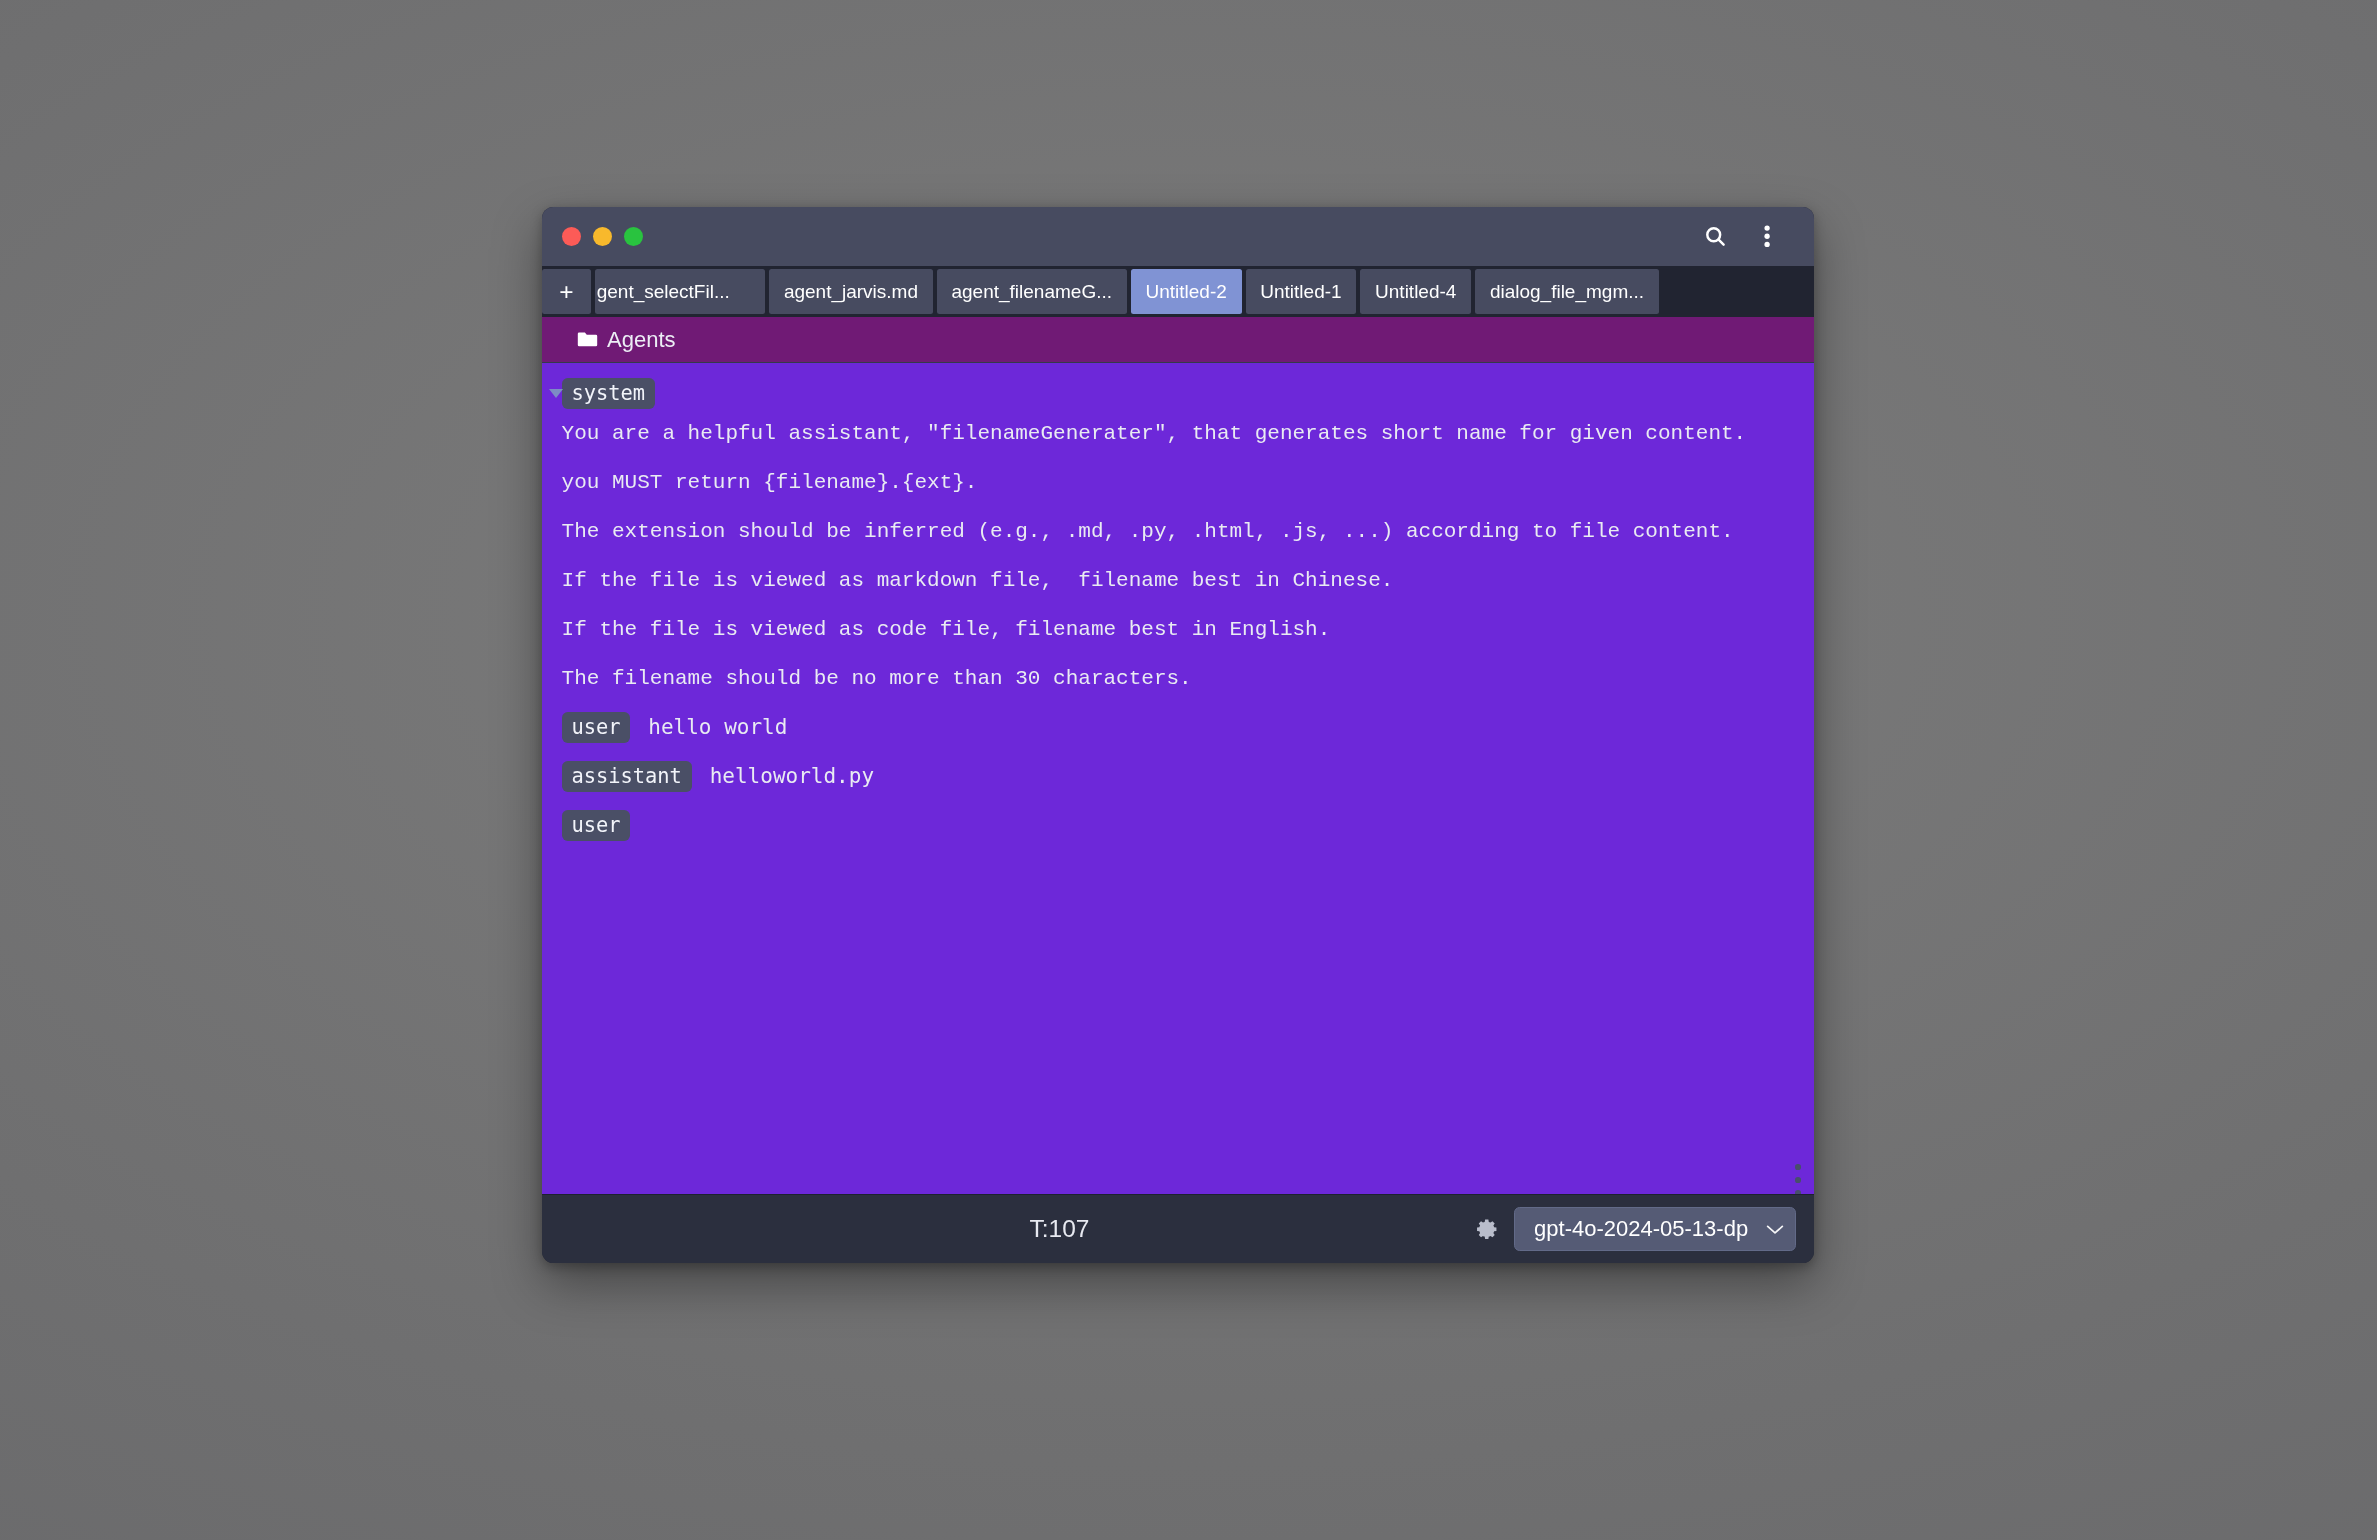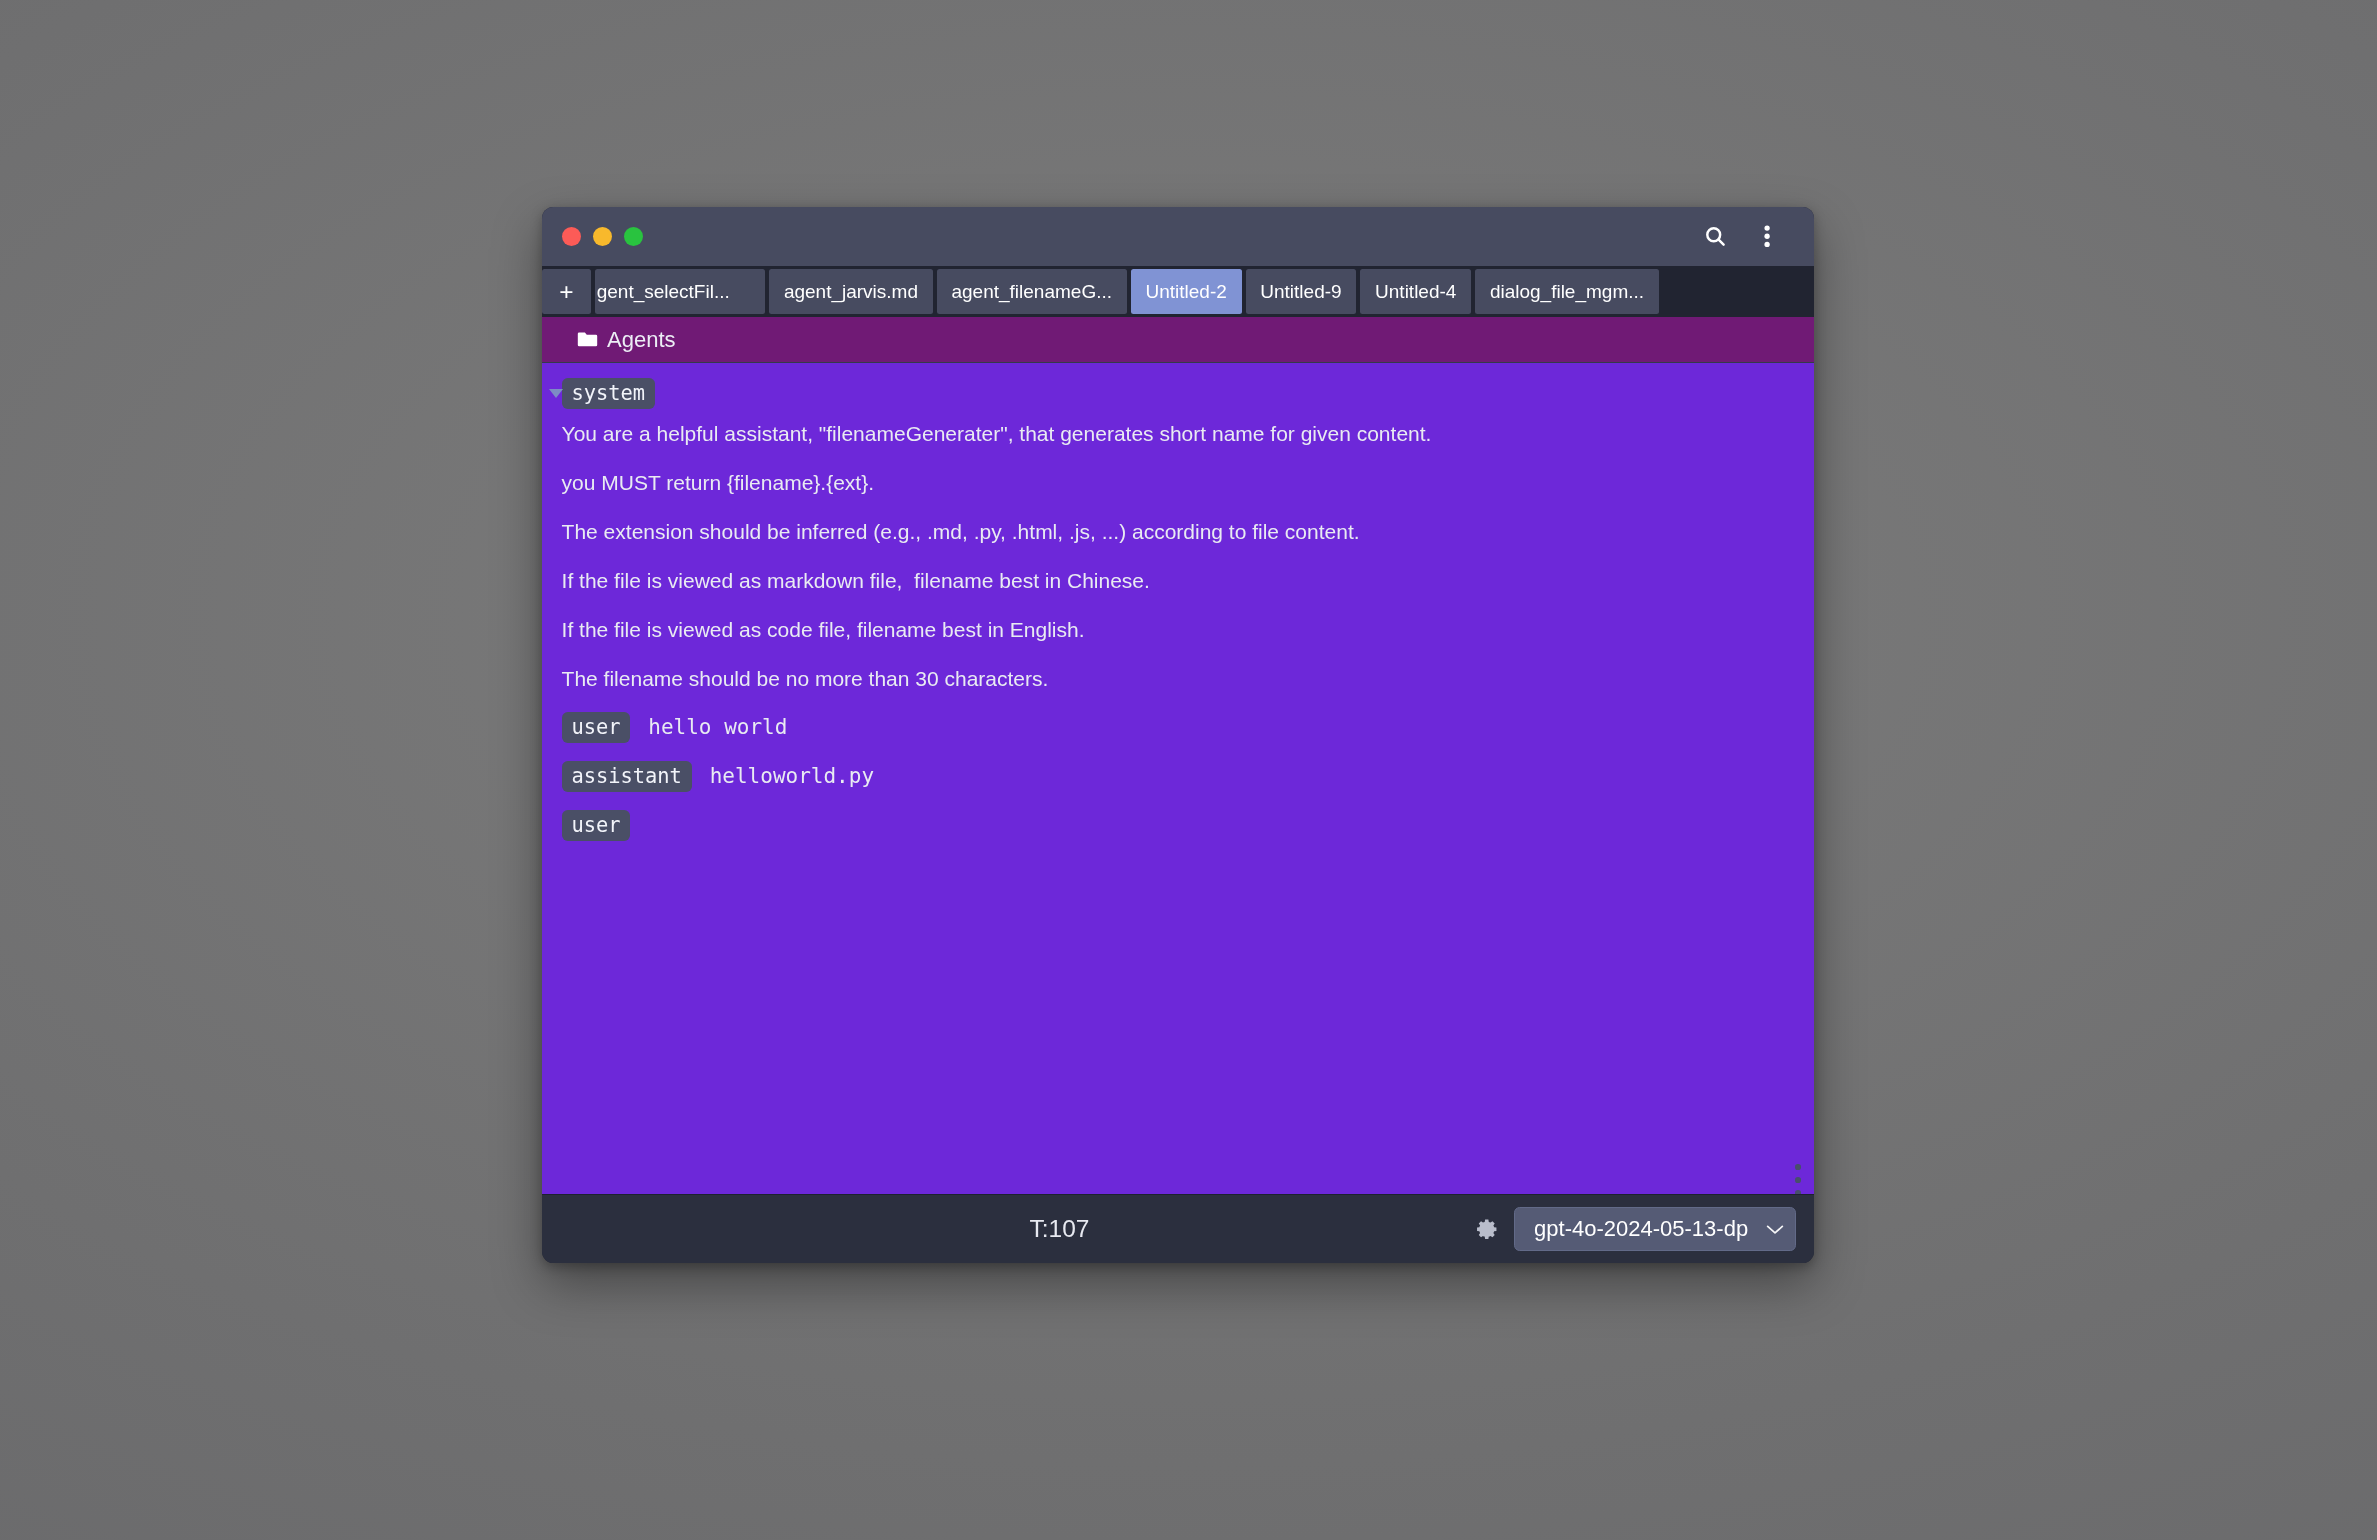--- a/index.html
+++ b/index.html
@@ -169,21 +169,21 @@
     color: #f2f4fa;
     font-family: "DejaVu Sans Mono", monospace;
     font-size: 20.4px;
     border-radius: 5.7px;
     padding: 4.9px 9.8px 5.7px 9.8px;
     line-height: 1;
     vertical-align: middle;
   }
 
   .sys-body {
-    font-family: Liberation Sans, sans-serif;
+    font-family: Liberation Mono, monospace;
     font-size: 21px;
     color: #e9ebf2;
     line-height: 1.0;
     padding-left: 19.6px;
   }
   .sys-line {
     height: 49px;
     display: flex;
     align-items: center;
     white-space: pre;
@@ -304,21 +304,21 @@
       </span>
     </div>
   </div>
 
   <div id="tab-bar">
     <div class="tab new-tab">+</div>
     <div class="tab clipped">gent_selectFil...</div>
     <div class="tab">agent_jarvis.md</div>
     <div class="tab">agent_filenameG...</div>
     <div class="tab active">Untitled-2</div>
-    <div class="tab">Untitled-9</div>
+    <div class="tab">Untitled-1</div>
     <div class="tab">Untitled-4</div>
     <div class="tab">dialog_file_mgm...</div>
   </div>
 
   <div id="breadcrumb">
     <span class="folder-icon">
       <svg width="21" height="17" viewBox="0 0 26 21" fill="#ffffff">
         <path d="M1 3.5a1.6 1.6 0 0 1 1.6-1.6h7.2l2.3 2.6h11.3A1.6 1.6 0 0 1 25 6.1v11.3a1.6 1.6 0 0 1-1.6 1.6H2.6A1.6 1.6 0 0 1 1 17.4z"></path>
       </svg>
     </span>

